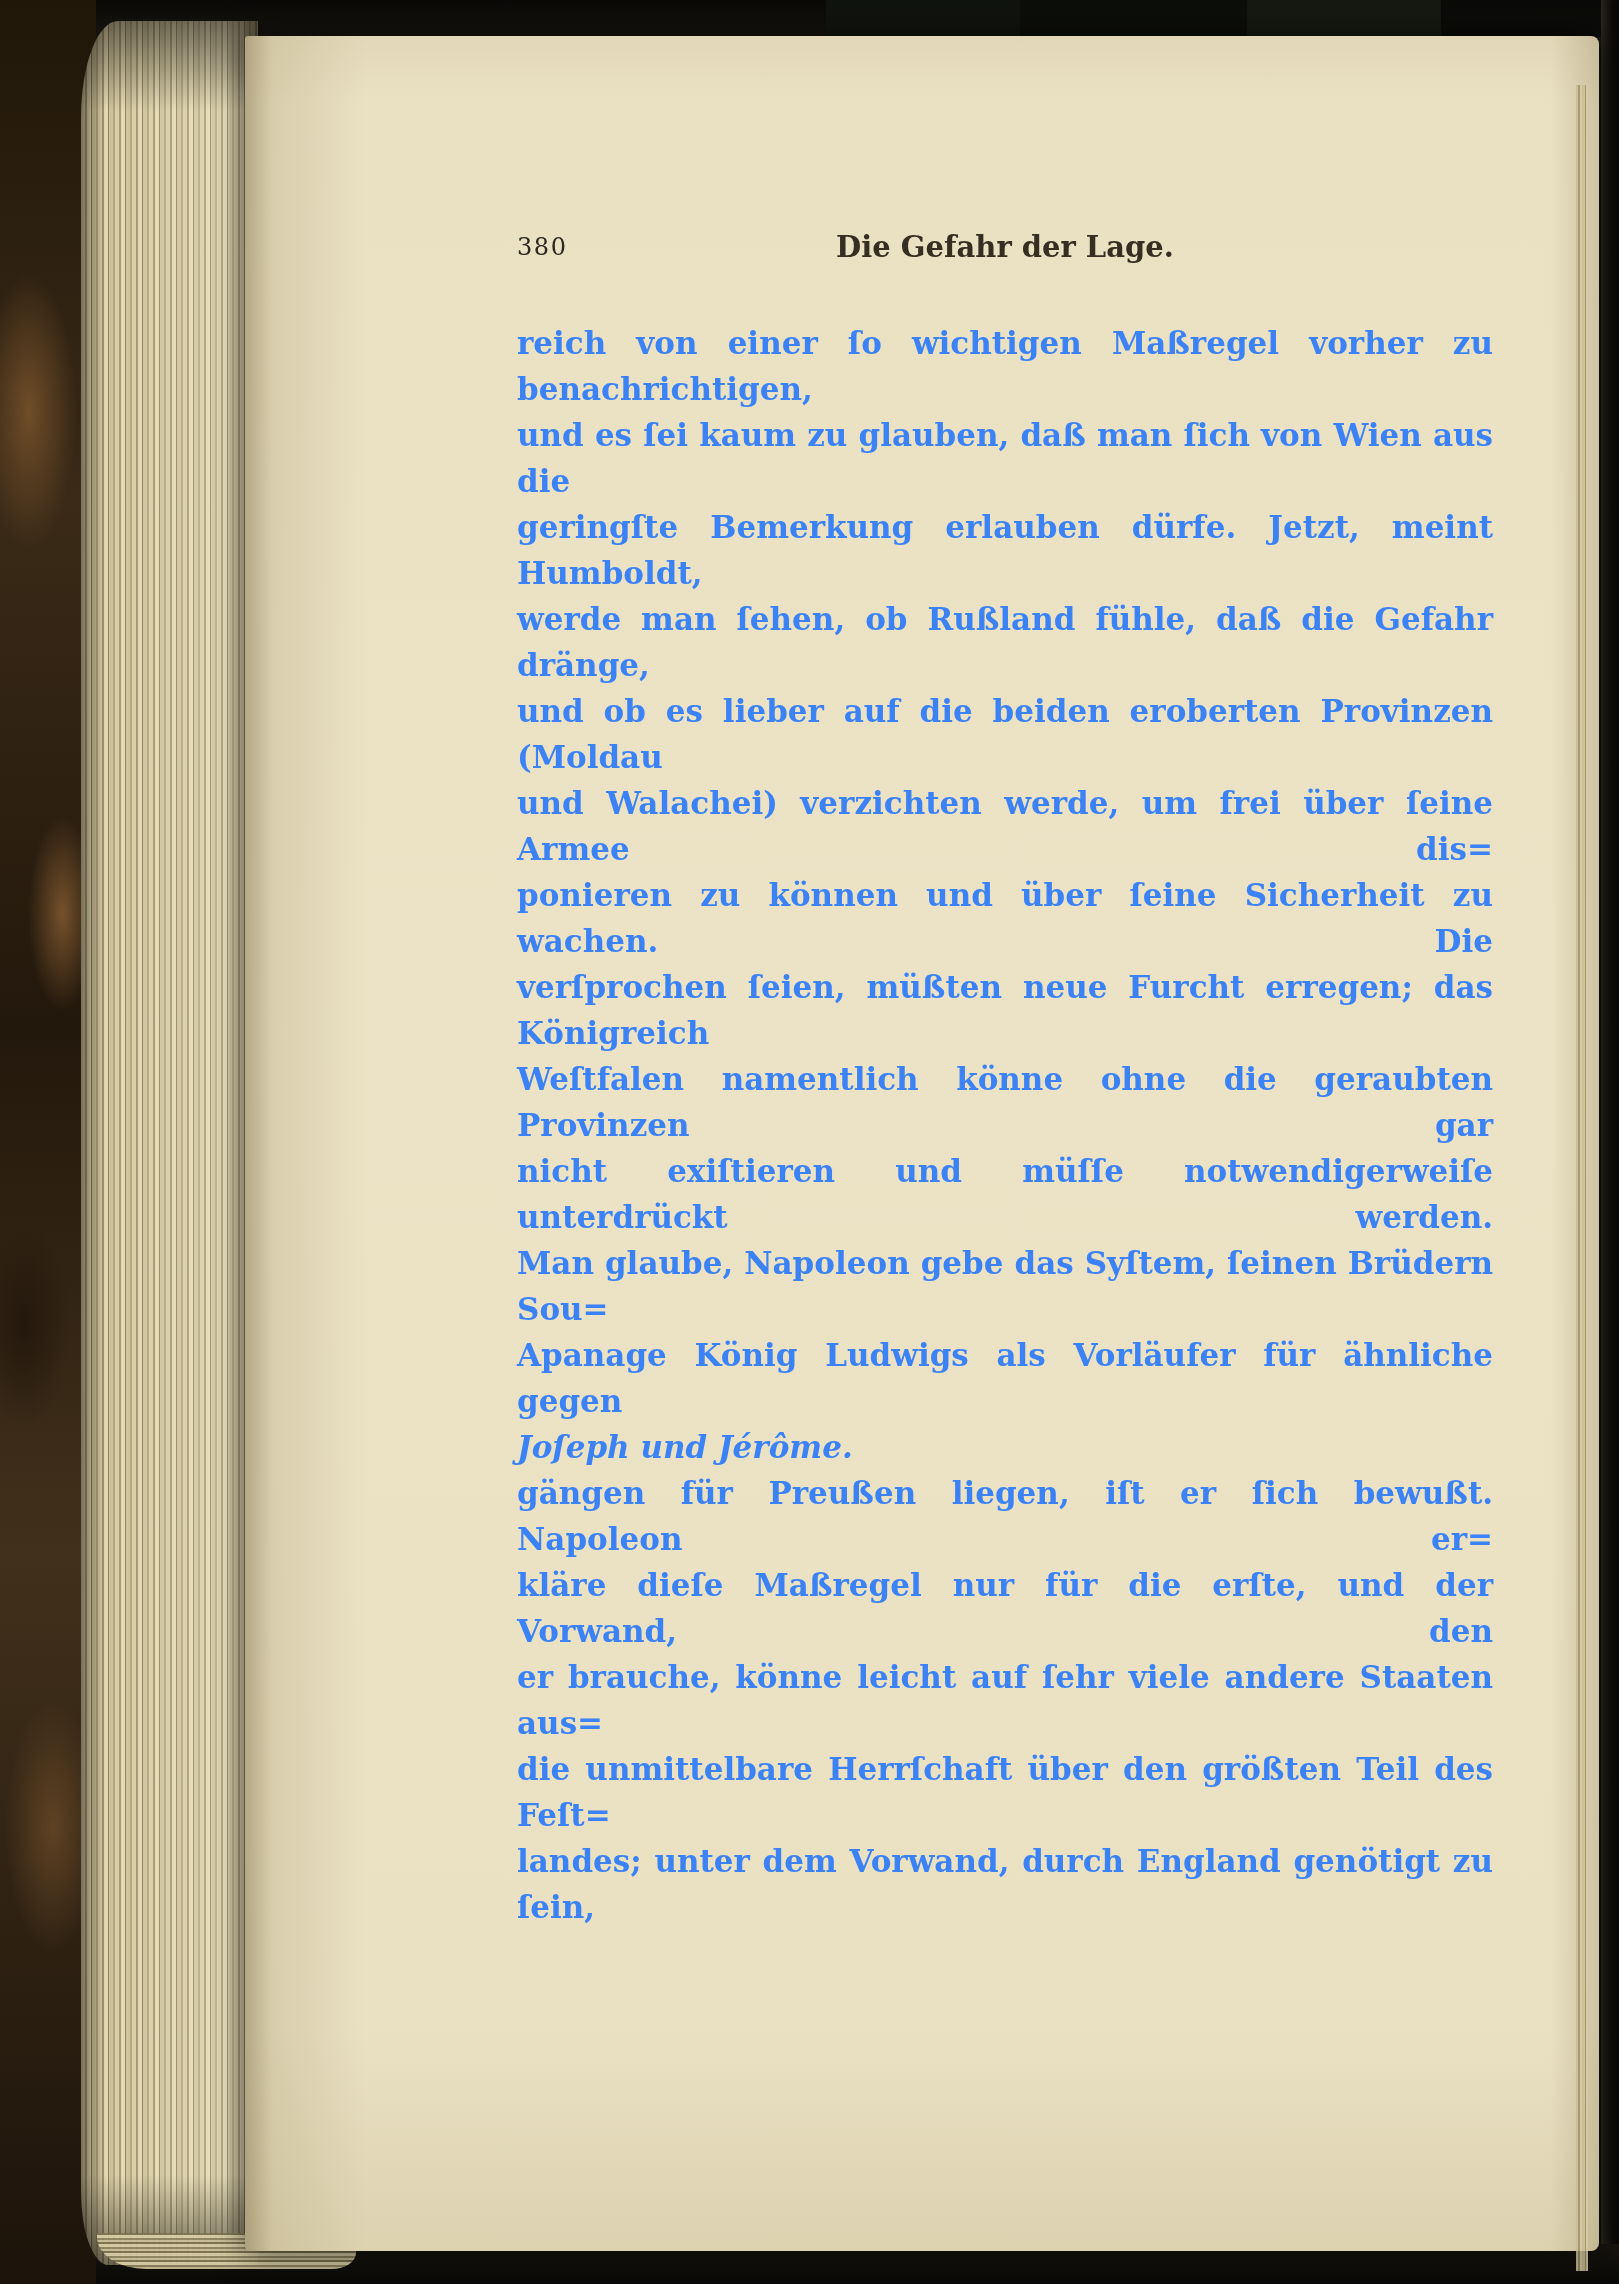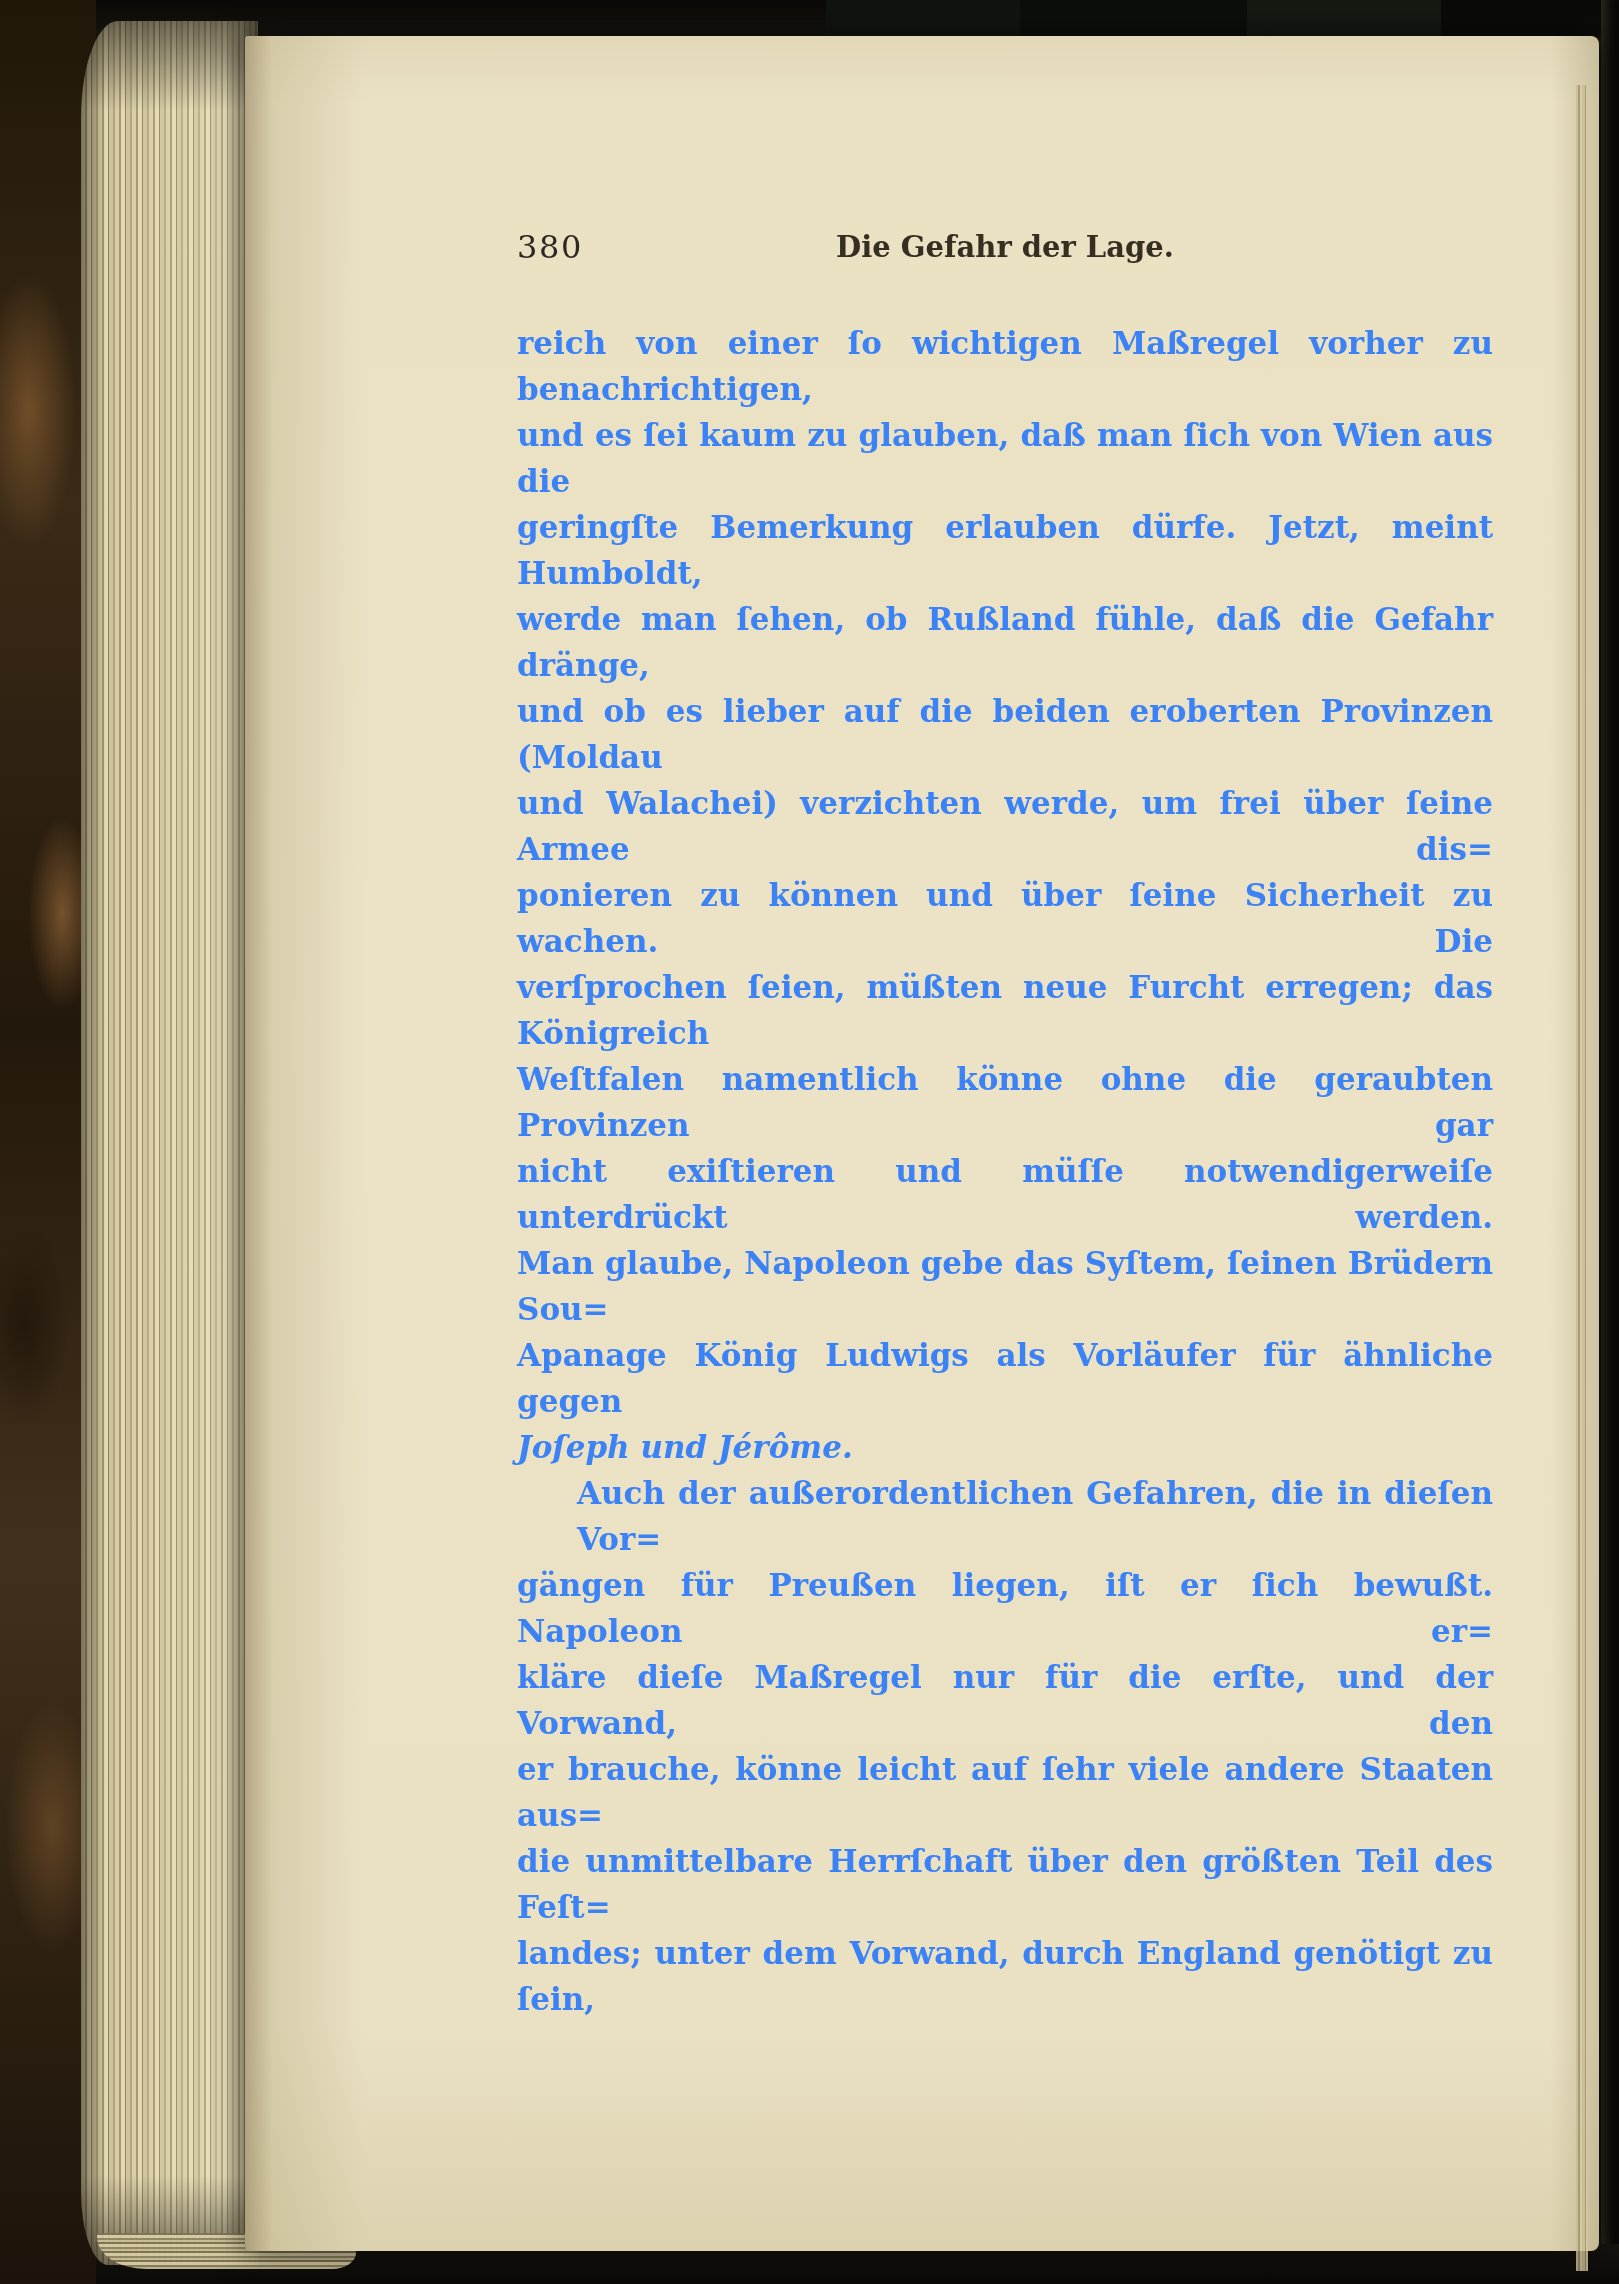--- a/index.html
+++ b/index.html
@@ -79,21 +79,21 @@
   .text-column {
     position:absolute; left:517px; top:225px; width:976px;
     color:#322b1f;
   }
   .header-row {
     position:relative; height:50px;
     font-size:31px; line-height:45px;
   }
   .page-number {
     position:absolute; left:0; top:0;
-    font-size:32px; letter-spacing:1.6px; font-weight:400; color:#2e2920;
+    font-size:24px; letter-spacing:1.6px; font-weight:400; color:#2e2920;
   }
   .running-header {
     position:absolute; left:0; right:0; text-align:center;
     font-weight:700; font-size:29px; color:#352e21;
   }
   .body-text { margin-top:45px; }
   .line {
     font-size:31px; line-height:46px; font-weight:700;
     text-align:justify; text-align-last:justify;
     white-space:normal; color:#3b82f6;
@@ -136,21 +136,20 @@
       <div class="line">ponieren zu können und über ſeine Sicherheit zu wachen.  Die</div>
       <div class="line">verſprochen ſeien, müßten neue Furcht erregen; das Königreich</div>
       <div class="line">Weſtfalen namentlich könne ohne die geraubten Provinzen gar</div>
       <div class="line">nicht exiſtieren und müſſe notwendigerweiſe unterdrückt werden.</div>
       <div class="line">Man glaube, Napoleon gebe das Syſtem, ſeinen Brüdern Sou=</div>
       <div class="line">Apanage König Ludwigs als Vorläufer für ähnliche gegen</div>
       <div class="line last">Joſeph und Jérôme.</div>
     </div>
 
     <div class="paragraph">
-      <div class="line indent">Auch der außerordentlichen Gefahren, die in dieſen Vor=</div>
       <div class="line">gängen für Preußen liegen, iſt er ſich bewußt.  Napoleon er=</div>
       <div class="line">kläre dieſe Maßregel nur für die erſte, und der Vorwand, den</div>
       <div class="line">er brauche, könne leicht auf ſehr viele andere Staaten aus=</div>
       <div class="line">die unmittelbare Herrſchaft über den größten Teil des Feſt=</div>
       <div class="line">landes; unter dem Vorwand, durch England genötigt zu ſein,</div>
 
     </div>
 
   </div>
 

